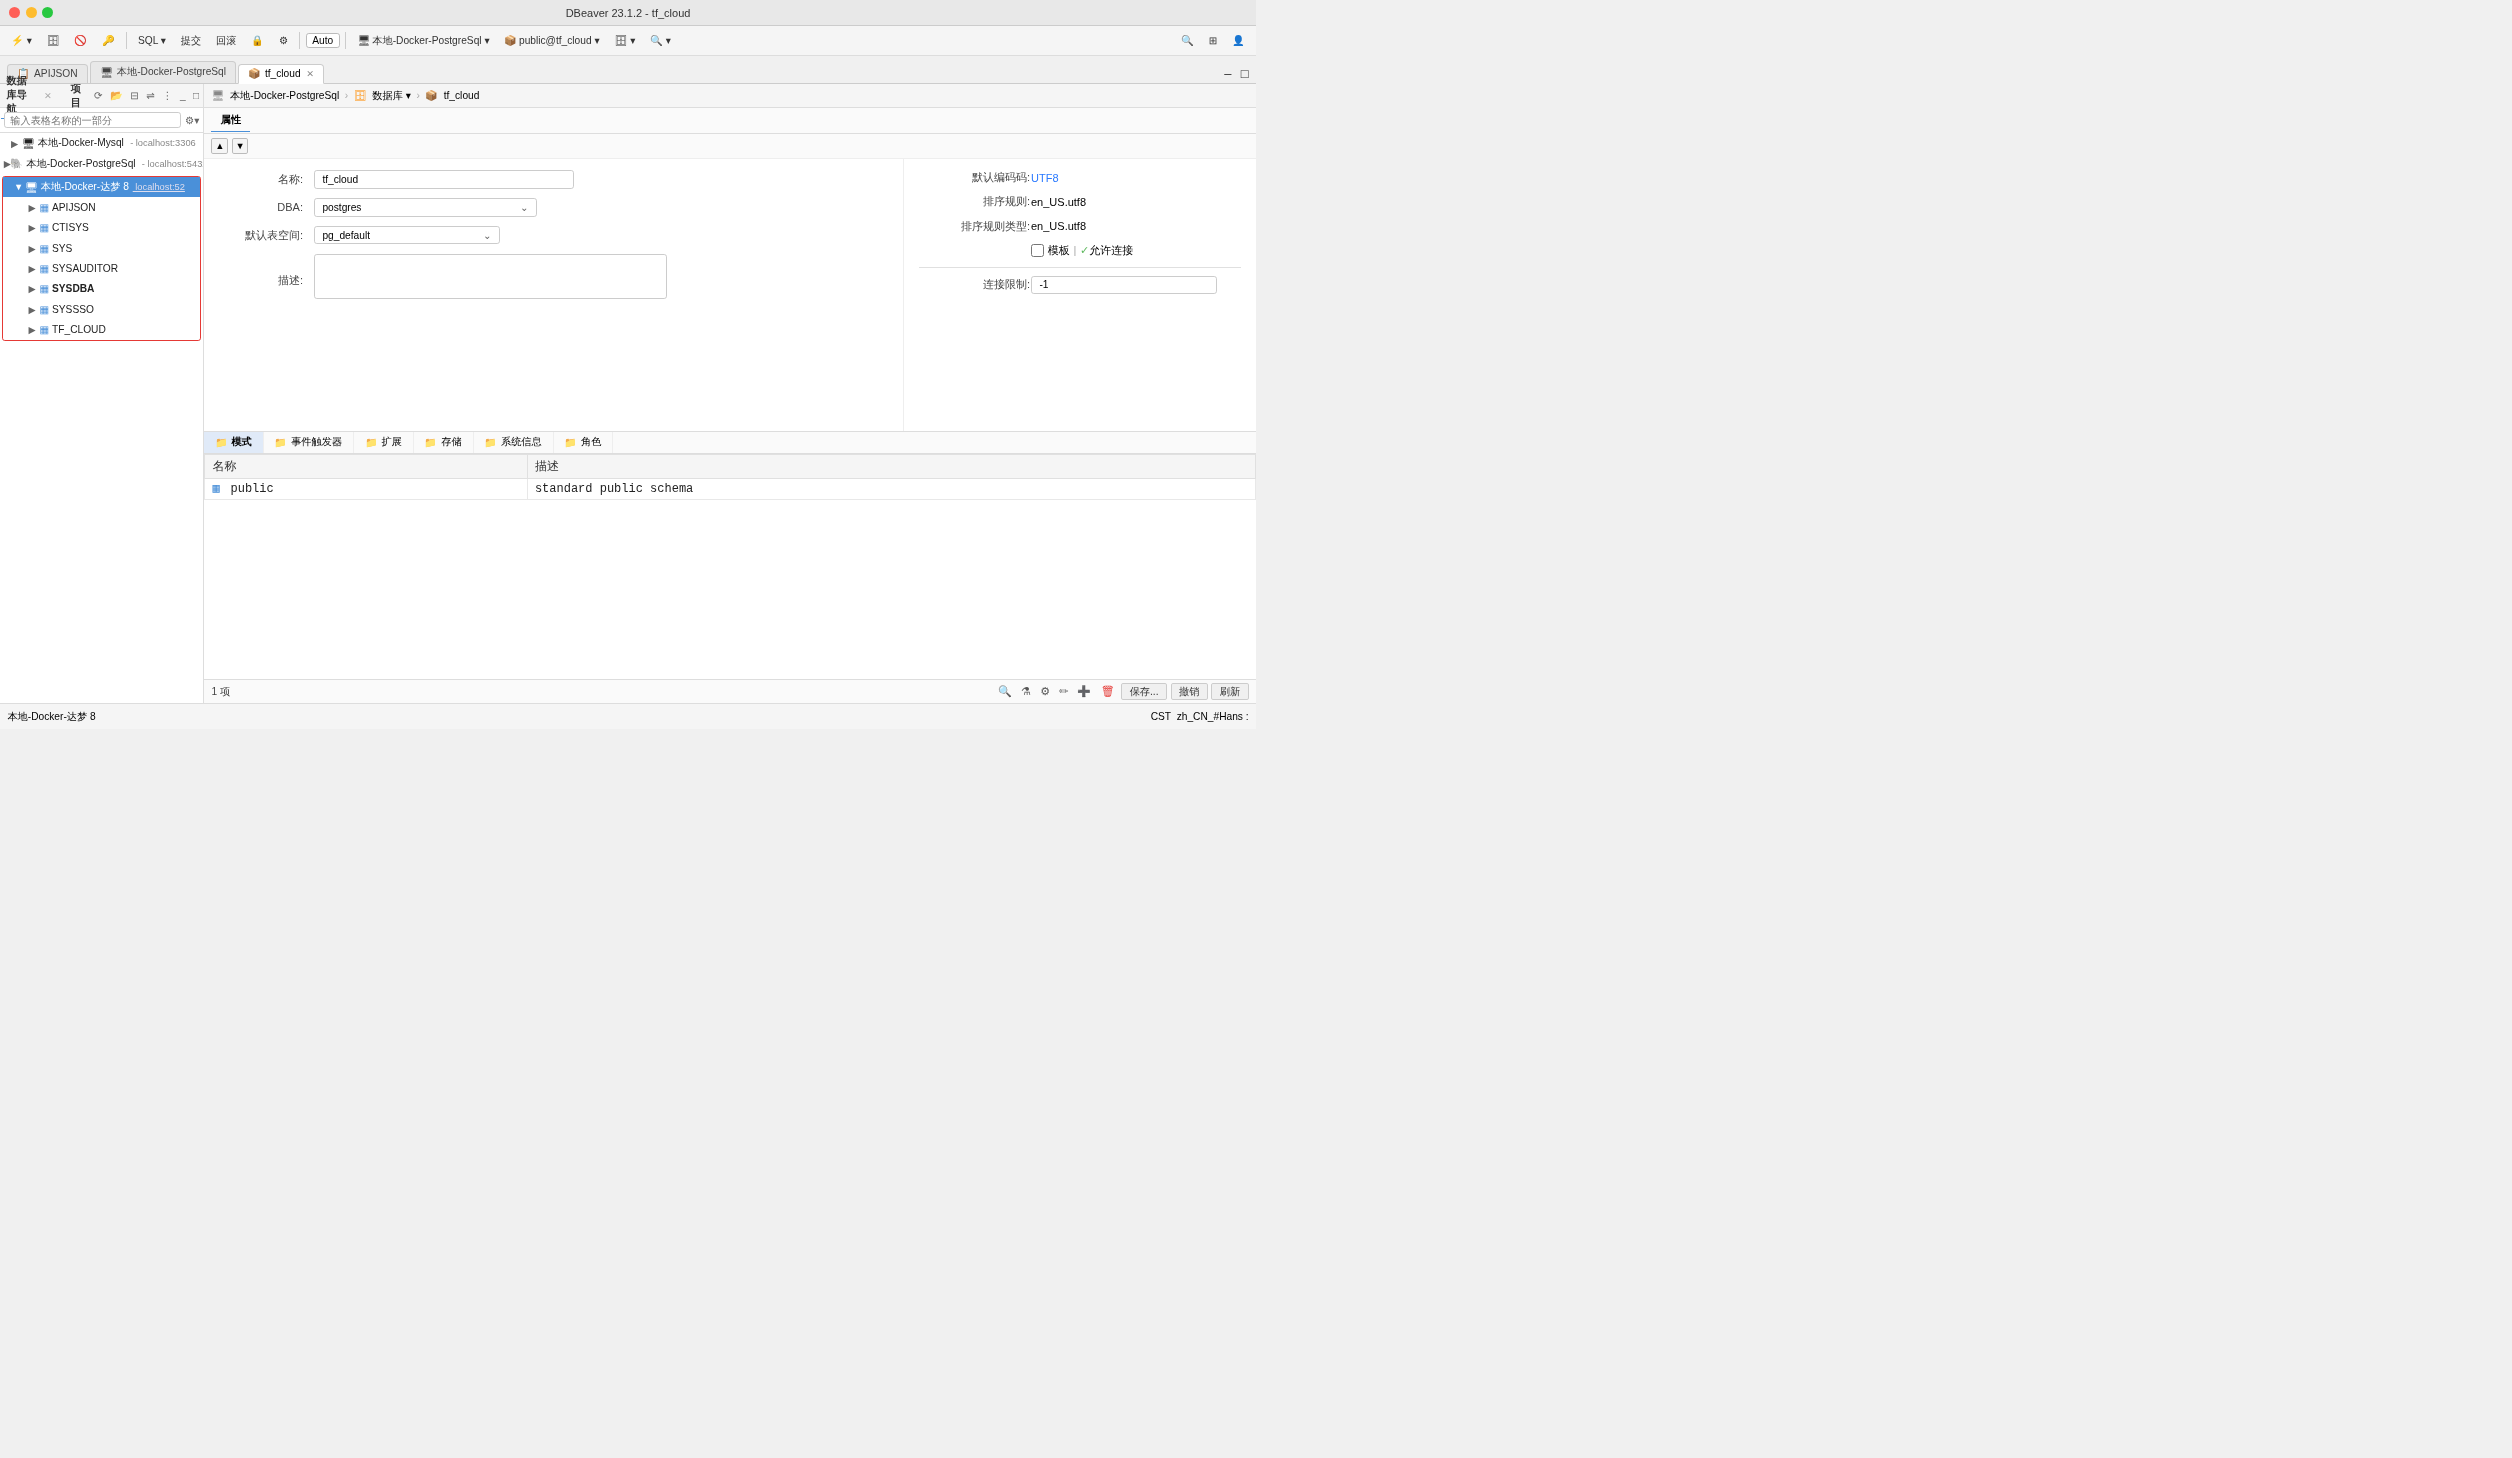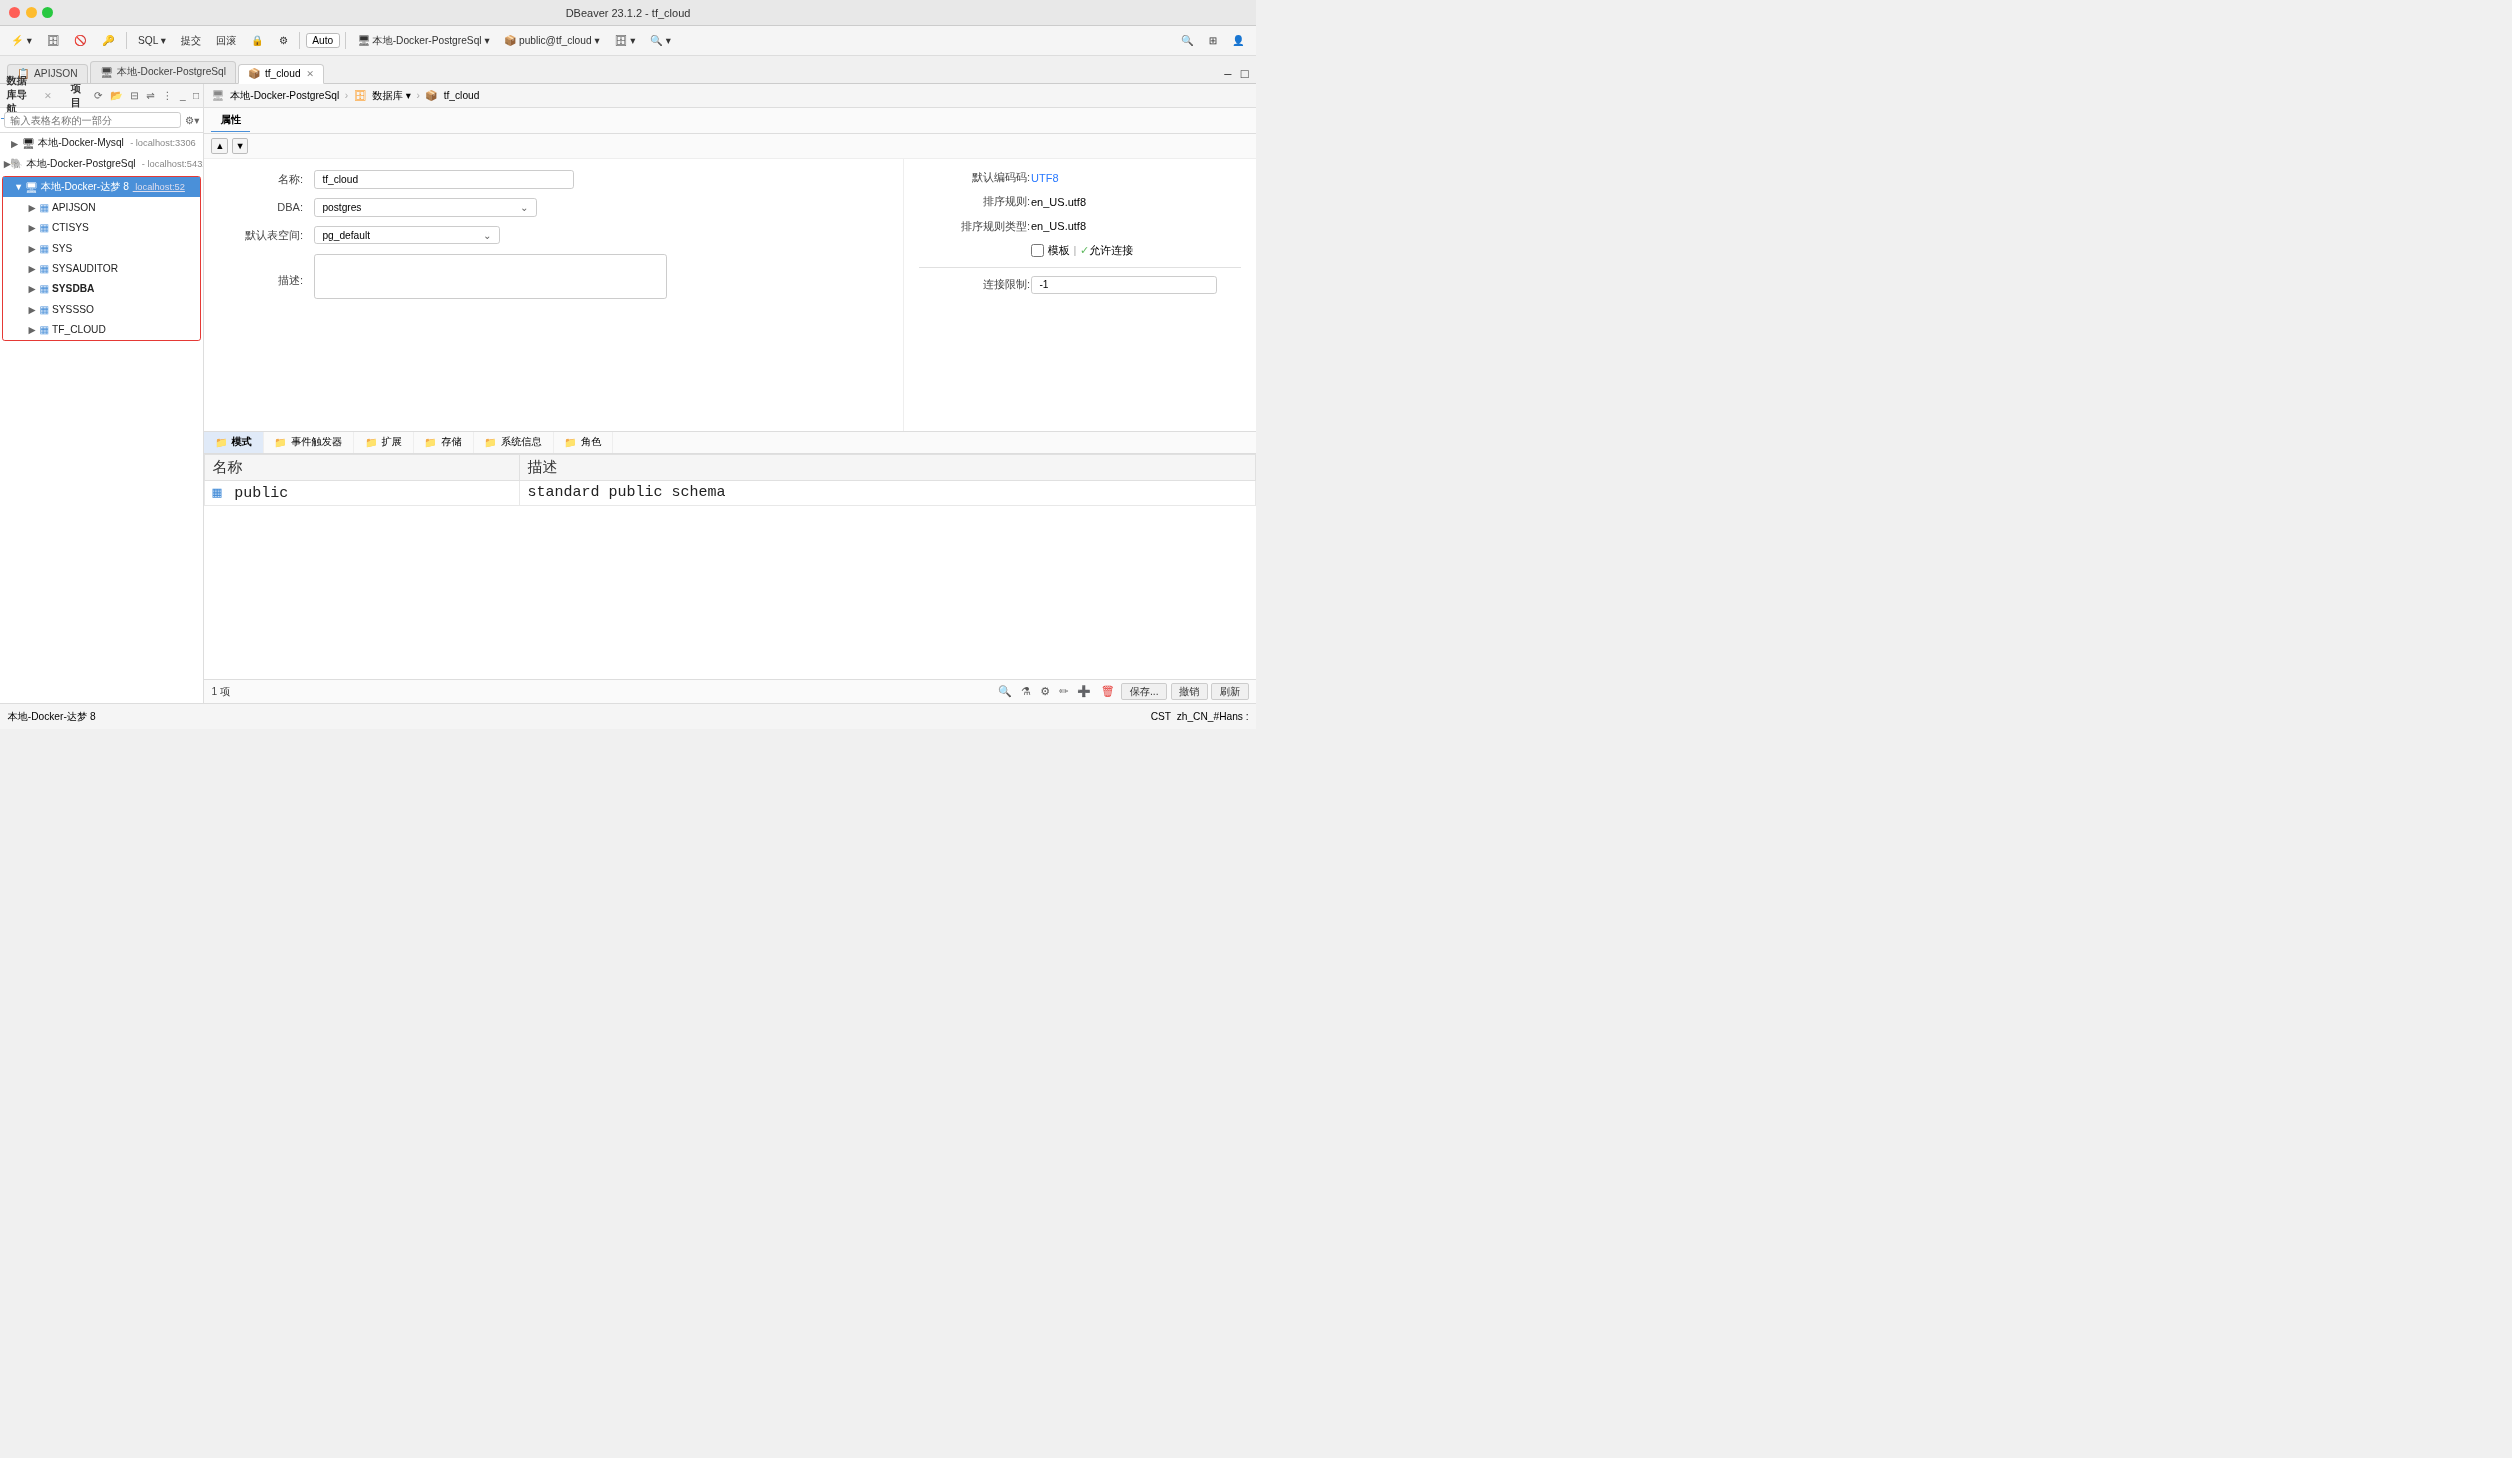--- a/index.html
+++ b/index.html
@@ -359,21 +359,21 @@
     .bottom-nav-item.active { background: #e0eaf8; font-weight: bold; }
 
     
     .data-table {
       flex: 1;
       overflow-y: auto;
     }
     .data-table table {
       width: 100%;
       border-collapse: collapse;
-      font-size: 15px;
+      font-size: 12px;
     }
     .data-table th {
       background: #f5f5f5;
       border: 0.9px solid #e0e0e0;
       padding: 2.8px 7.4px;
       text-align: left;
       font-weight: normal;
       color: #333;
       position: sticky; top: 0;
     }

